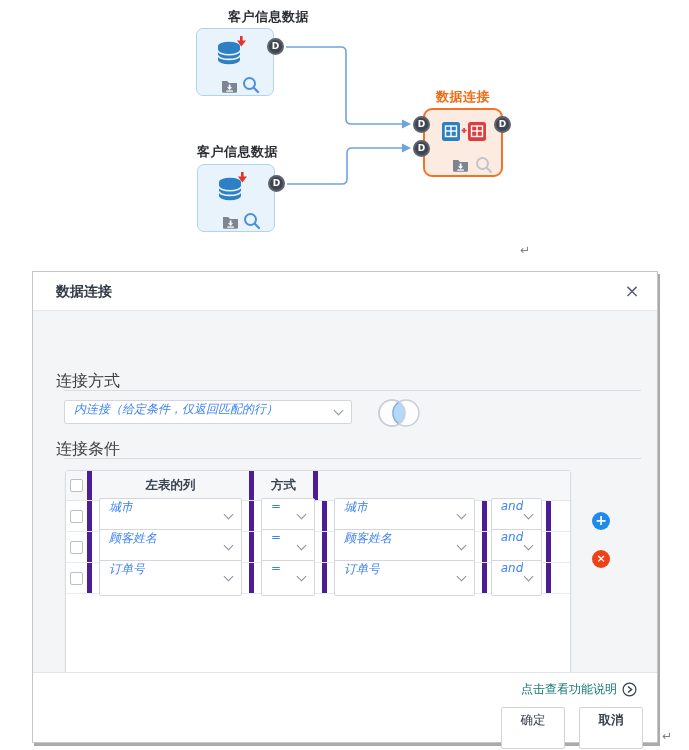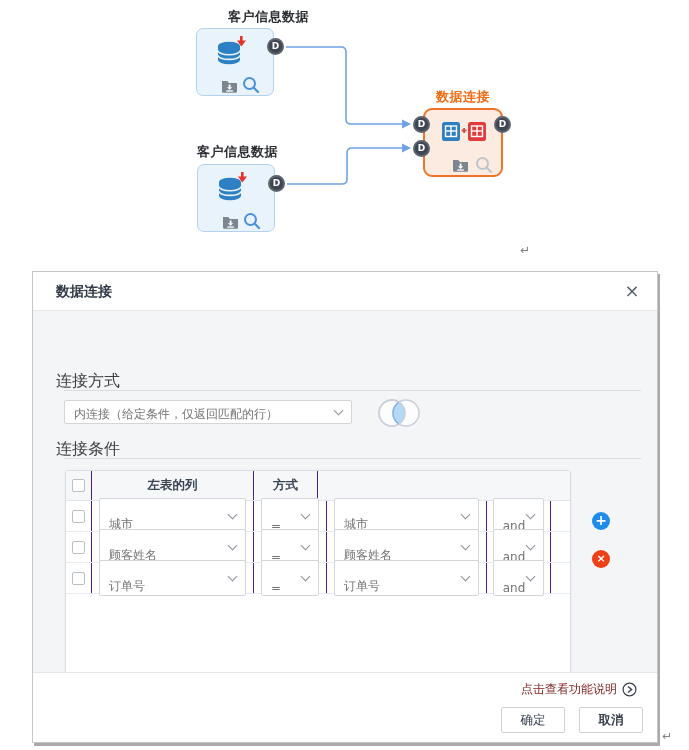--- a/index.html
+++ b/index.html
@@ -23,53 +23,53 @@
             border:1px solid #c6c6c6; box-shadow:2px 3px 0 rgba(125,125,125,.65); }
   .dlg-header { position:relative; height:39px; background:#fff; border-bottom:1px solid #e7e7e7; }
   .dlg-title { position:absolute; left:23px; top:11px; font-size:14px; font-weight:bold; color:#323b47; }
   .dlg-close { position:absolute; right:13px; top:7px; font-size:18px; color:#5a626e; cursor:pointer;
                width:24px; height:24px; text-align:center; line-height:24px; }
   .dlg-body { position:absolute; left:0; top:39px; width:624px; height:361px; background:#f3f5f7; }
   .section-label { position:absolute; left:23px; font-size:16px; color:#404040; }
   .section-line { position:absolute; left:31px; width:577px; height:0; border-top:1px solid #d9dde2; }
 
   .select { position:relative; background:#fff; border:1px solid #d3d7dc; border-radius:2px;
-            font-size:12px; color:#737373; display:flex; align-items:flex-end; padding:0 22px 0 9px; cursor:pointer; }
+            font-size:12px; color:#3b82f6; display:flex; align-items:flex-start; padding:0 22px 0 9px; cursor:pointer;font-style:italic; }
   .select .val { overflow:hidden; white-space:nowrap; }
   .chev { position:absolute; right:9px; top:50%; width:7px; height:7px; margin-top:-5px;
           border-right:1.4px solid #8a929c; border-bottom:1.4px solid #8a929c; transform:rotate(45deg); }
   #join-select { position:absolute; left:31px; top:89px; width:288px; height:24px; }
   #venn { position:absolute; left:341px; top:86px; }
 
   
   #cond-table { position:absolute; left:32px; top:159px; width:506px; height:225px; background:#fff;
                 border:1px solid #d9dde2; border-radius:3px; box-shadow:0 1px 2px rgba(40,60,90,.08); }
   .t-row { display:flex; width:100%; }
   .t-head { height:30px; background:#f6f7f9; border-bottom:1px solid #e2e5e9; }
   .t-body-row { height:31px; border-bottom:1px solid #e9ebee; }
-  .t-cell { position:relative; border-right:1px solid #4c1d95; display:flex; align-items:center; justify-content:center; }
+  .t-cell { position:relative; border-right:5px solid #4c1d95; display:flex; align-items:center; justify-content:center; }
   .c-check { width:26px; }
   .c-left  { width:162px; }
   .c-expr  { width:73px; }
   .c-right { width:160px; }
   .c-mode  { width:64px; }
   .c-fill  { flex:1; border-right:none; }
   .th-text { font-size:12.5px; color:#3a4553; font-weight:bold; }
   .checkbox { width:13px; height:13px; background:#fff; border:1px solid #b9bfc7; border-radius:2px; cursor:pointer; }
   .cell-select { height:36px; width:100%; margin:0 7px; }
   .mini { padding-right:18px; }
 
   .round-btn { position:absolute; width:18px; height:18px; border-radius:50%; color:#fff; text-align:center;
                line-height:17px; cursor:pointer; }
   #add-btn { left:559px; top:201px; background:#1f8ceb; font-size:14px; font-weight:bold; }
   #remove-btn { left:559px; top:239px; background:#f04018; font-size:11px; font-weight:bold; }
 
   .dlg-footer { position:absolute; left:0; top:400px; width:624px; height:70px; background:#fff; border-top:1px solid #e3e5e8; }
-  #help-link { position:absolute; right:20px; top:8px; font-size:12px; color:#7f1d1d; display:flex; align-items:center; gap:5px; cursor:pointer; }
-  .btn { position:absolute; top:34px; width:64px; height:26px; background:#fff; border:1px solid #cfd3d8; border-radius:2px;
+  #help-link { position:absolute; right:20px; top:8px; font-size:12px; color:#0f766e; display:flex; align-items:center; gap:5px; cursor:pointer; }
+  .btn { position:absolute; top:34px; width:64px; height:42px; background:#fff; border:1px solid #cfd3d8; border-radius:2px;
          font-size:12.5px; color:#38404d; text-align:center; line-height:24px; cursor:pointer; }
   #ok-btn { right:92px; }
   #cancel-btn { right:14px;font-weight:bold; }
 </style>
 </head>
 <body>
 
 <div id="screen">
 
   <svg id="flow-lines" viewBox="0 0 689 265">

